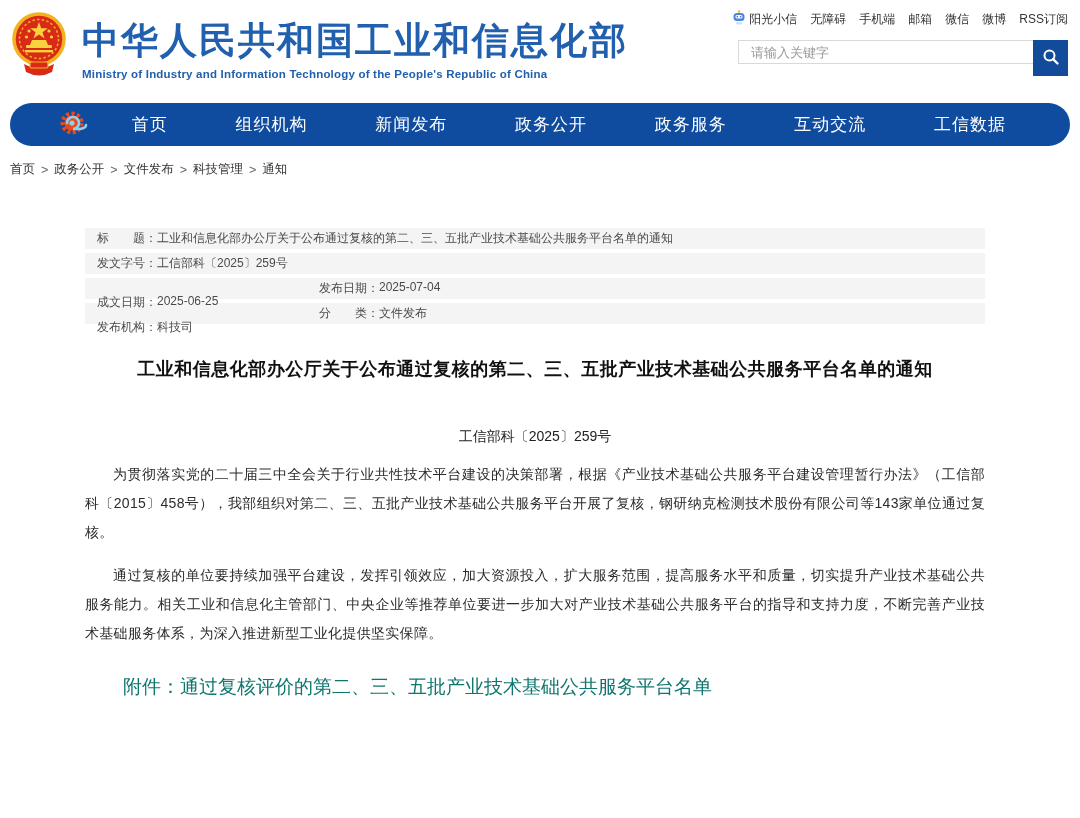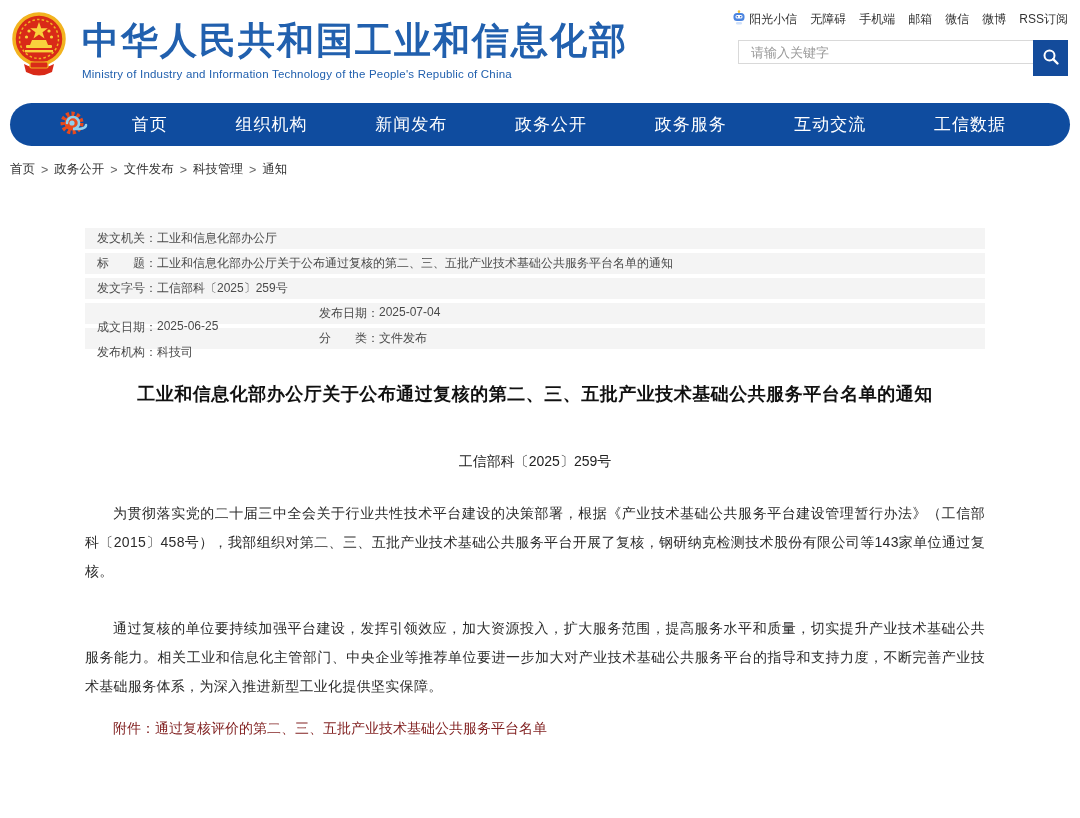--- a/index.html
+++ b/index.html
@@ -9,21 +9,21 @@
     font-family:"Liberation Sans","DejaVu Sans",sans-serif;
     color:#333;
   }
 
   
   .header { position:relative; height:100px; background:#fff; }
   .brand { position:absolute; left:10px; top:12px; display:flex; align-items:flex-start; }
   .emblem { width:58px; height:66px; margin-right:14px; }
   .brand-text { padding-top:8px; }
   .site-title-zh { font-size:37px; font-weight:bold; color:#2160ae; letter-spacing:2px; line-height:1.15; }
-  .site-title-en { font-size:11.5px; font-weight:normal; color:#2160ae; margin-top:5px; letter-spacing:0.2px; }
+  .site-title-en { font-size:11.5px; font-weight:bold; color:#2160ae; margin-top:5px; letter-spacing:0.2px; }
 
   .header-right { position:absolute; right:12px; top:10px; width:330px; }
   .top-links { display:flex; align-items:center; justify-content:flex-end; gap:13px; font-size:12px; color:#333; white-space:nowrap;text-align:center; }
   .top-link { cursor:pointer; display:flex; align-items:center; gap:3px; }
   .robot-icon { width:14px; height:16px; display:inline-block; }
 
   .search-bar { margin-top:11px; display:flex; height:24px; }
   .search-input {
     flex:1; border:1px solid #d9d9d9; border-right:none; outline:none;
     font-size:13px; padding:0 12px; color:#333; font-family:inherit;
@@ -64,24 +64,24 @@
   .meta-value { color:#4a4a4a; }
 
   .article-title {
     margin-top:33px; text-align:center; font-size:18px; font-weight:bold;
     color:#111; letter-spacing:0.5px; line-height:1.4;
   }
   .doc-num { margin-top:46px; text-align:center; font-size:14px; color:#222; }
 
   .article-body { margin-top:2px; }
   .article-body p {
-    margin-top:28px; font-size:14px; color:#2b2b2b; line-height:29px;
+    margin-top:14px; font-size:14px; color:#2b2b2b; line-height:29px;
     text-indent:2em; text-align:justify; letter-spacing:0.3px;
   }
-  .attachment { margin-top:13px; font-size:14px; color:#7f1d1d; text-indent:2em; line-height:29px; }
+  .attachment { margin-top:24px; font-size:19px; color:#0f766e; text-indent:2em; line-height:29px; }
 </style>
 </head>
 <body>
 
 <div class="header">
   <div class="brand">
     <span>
       <svg class="emblem" viewBox="0 0 58 66">
         <circle cx="29" cy="27" r="25" fill="#d92a18"></circle>
         <circle cx="29" cy="27" r="25" fill="none" stroke="#f2b31f" stroke-width="3.5"></circle>
@@ -183,26 +183,20 @@
   <span class="crumb">科技管理</span>
   <span class="sep">&gt;</span>
   <span class="crumb">通知</span>
 </div>
 
 <div class="content">
 
   <div class="meta-table">
     <div class="meta-row">
       <span class="meta-pair">
-        <span class="meta-label">发文机关：</span>
-          <span class="meta-value">工业和信息化部办公厅</span>
-      </span>
-    </div>
-    <div class="meta-row">
-      <span class="meta-pair">
         <span class="meta-label">标　　题：</span>
           <span class="meta-value">工业和信息化部办公厅关于公布通过复核的第二、三、五批产业技术基础公共服务平台名单的通知</span>
       </span>
     </div>
     <div class="meta-row">
       <span class="meta-pair">
         <span class="meta-label">发文字号：</span>
           <span class="meta-value">工信部科〔2025〕259号</span>
       </span>
     </div>

